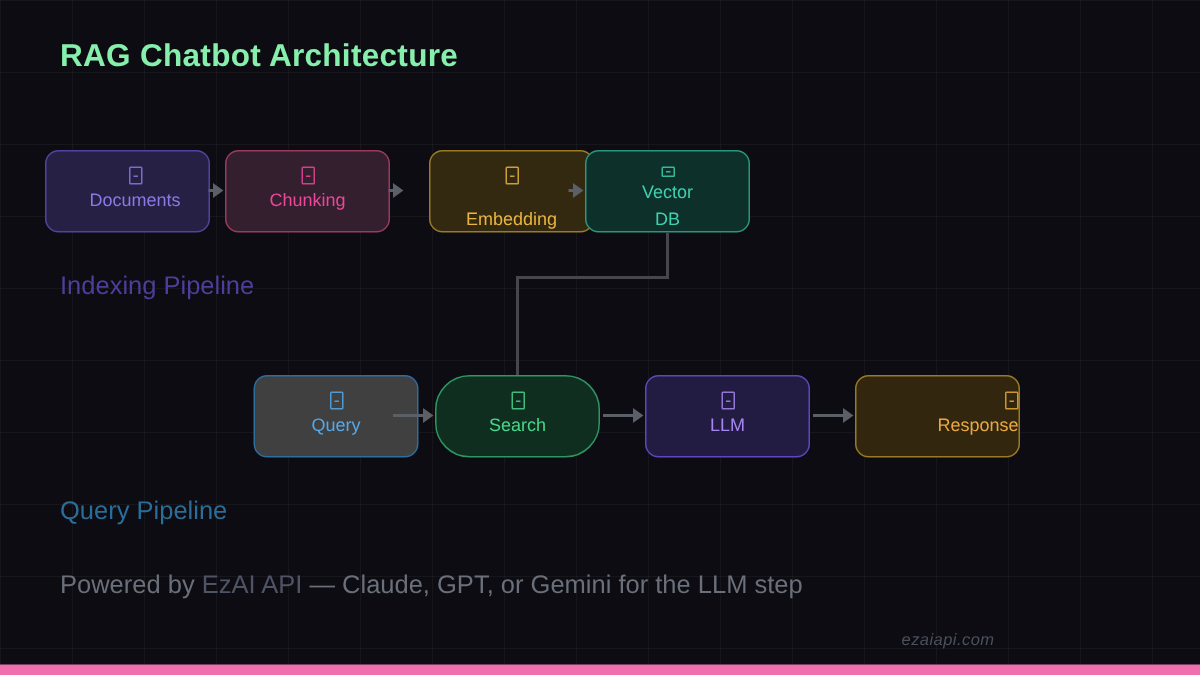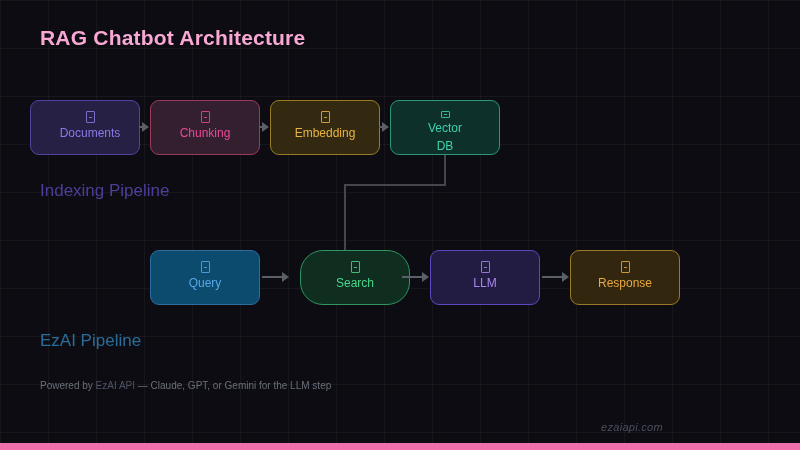--- a/index.html
+++ b/index.html
@@ -7,71 +7,71 @@
     width:800px; height:450px; position:relative; overflow:hidden;
     background-color:#0c0c12;
     background-image:
       linear-gradient(rgba(255,255,255,0.04) 1px, transparent 1px),
       linear-gradient(90deg, rgba(255,255,255,0.04) 1px, transparent 1px);
     background-size:48px 48px;
     font-family:"Liberation Sans", sans-serif;
   }
   .title {
     position:absolute; left:40px; top:26px;
-    font-size:21px; font-weight:bold; color:#f9a8d4; letter-spacing:.2px;
+    font-size:21px; font-weight:bold; color:#86efac; letter-spacing:.2px;
   }
   .node {
     position:absolute; width:110px; height:55px; box-sizing:border-box;
     border:1px solid; border-radius:9px;
     display:flex; flex-direction:column; align-items:center;
     padding-top:9px; gap:3px; font-size:12px; line-height:15px;
     overflow:visible; text-align:center;
   }
   .n-doc    { background:#252044; border-color:#55429f; color:#8a79e6; }
   .n-chunk  { background:#331f2e; border-color:#9a3a60; color:#ec4899; }
   .n-embed  { background:#322910; border-color:#9a7b26; color:#eab440; }
   .n-vec    { background:#0e302b; border-color:#2a967e; color:#3fd1ad; }
-  .n-query  { background:#0c4a6e; border-color:#2e6d9e; color:#55a9e8; }
+  .n-query  { background:#404040; border-color:#2e6d9e; color:#55a9e8;margin-left:19px; }
   .n-search { background:#0f2e20; border-color:#2e9660; color:#49d68a; }
   .n-llm    { background:#231c42; border-color:#6046be; color:#a886f2; }
   .n-resp   { background:#32260f; border-color:#9a7a26; color:#eaa93f; }
   .tofu {
     display:inline-block; width:7px; height:10px; margin-top:1px;
     border:1px solid currentColor; border-radius:1px; opacity:.85;
     background:linear-gradient(currentColor 0 0) center / 3px 1px no-repeat;
   }
   .arrow { position:absolute; height:2px; background:#5a5f68; }
   .arrow::after {
     content:''; position:absolute; right:-7px; top:-4px;
     border-left:7px solid #5a5f68;
     border-top:5px solid transparent; border-bottom:5px solid transparent;
   }
   .conn { position:absolute; background:#46464e; }
   .pipeline-label { position:absolute; left:40px; font-size:17px; }
   .lbl-indexing { top:181px; color:#4e3e9b; }
   .lbl-query    { top:331px; color:#2b6d99; }
-  .powered { position:absolute; left:40px; top:380px; font-size:10px; color:#6a6f7a;text-align:right; }
+  .powered { position:absolute; left:40px; top:380px; font-size:17px; color:#6a6f7a;text-align:right; }
   .powered .brand { color:#4e5465; }
   .watermark { position:absolute; left:601px; top:421px; font-size:11px; color:#4b505c; letter-spacing:.3px;font-style:italic; }
   .accent-bar { position:absolute; left:0; bottom:0; width:800px; height:7px; background:#f06fad; }
 </style>
 </head>
 <body>
 
 <div class="title">RAG Chatbot Architecture</div>
 
 <div class="node n-doc" style="left:30px; top:100px;padding-left:10px;">
   <span class="tofu"></span>
   <span>Documents</span>
 </div>
 <div class="node n-chunk" style="left:150px; top:100px;">
   <span class="tofu"></span>
   <span>Chunking</span>
 </div>
-<div class="node n-embed" style="left:270px; top:100px;">
+<div class="node n-embed" style="left:286px; top:100px;justify-content:space-between;">
   <span class="tofu"></span>
   <span>Embedding</span>
 </div>
 <div class="node n-vec" style="left:390px; top:100px;align-items:center;">
   <span class="tofu"></span>
   <span>Vector</span>
   <span>DB</span>
 </div>
 
 <div class="arrow" style="left:139px; top:126px; width:3px;"></div>
@@ -81,36 +81,36 @@
 <div class="pipeline-label lbl-indexing">Indexing Pipeline</div>
 
 <div class="conn" style="left:444px; top:155px; width:2px; height:31px;"></div>
 <div class="conn" style="left:344px; top:184px; width:102px; height:2px;"></div>
 <div class="conn" style="left:344px; top:184px; width:2px; height:66px;"></div>
 
 <div class="node n-query" style="left:150px; top:250px;">
   <span class="tofu"></span>
   <span>Query</span>
 </div>
-<div class="node n-search" style="left:300px; top:250px;border-radius:23px;">
+<div class="node n-search" style="left:290px; top:250px;border-radius:23px;">
   <span class="tofu"></span>
   <span>Search</span>
 </div>
 <div class="node n-llm" style="left:430px; top:250px;">
   <span class="tofu"></span>
   <span>LLM</span>
 </div>
-<div class="node n-resp" style="left:570px; top:250px;">
+<div class="node n-resp" style="left:570px; top:250px;align-items:flex-end;">
   <span class="tofu"></span>
   <span>Response</span>
 </div>
 
 <div class="arrow" style="left:262px; top:276px; width:20px;"></div>
 <div class="arrow" style="left:402px; top:276px; width:20px;"></div>
 <div class="arrow" style="left:542px; top:276px; width:20px;"></div>
 
-<div class="pipeline-label lbl-query">EzAI Pipeline</div>
+<div class="pipeline-label lbl-query">Query Pipeline</div>
 
 <div class="powered"><span>Powered by </span><span class="brand">EzAI API</span><span> — Claude, GPT, or Gemini for the LLM step</span></div>
 
 <div class="watermark">ezaiapi.com</div>
 
 <div class="accent-bar"></div>
 
 </body></html>

